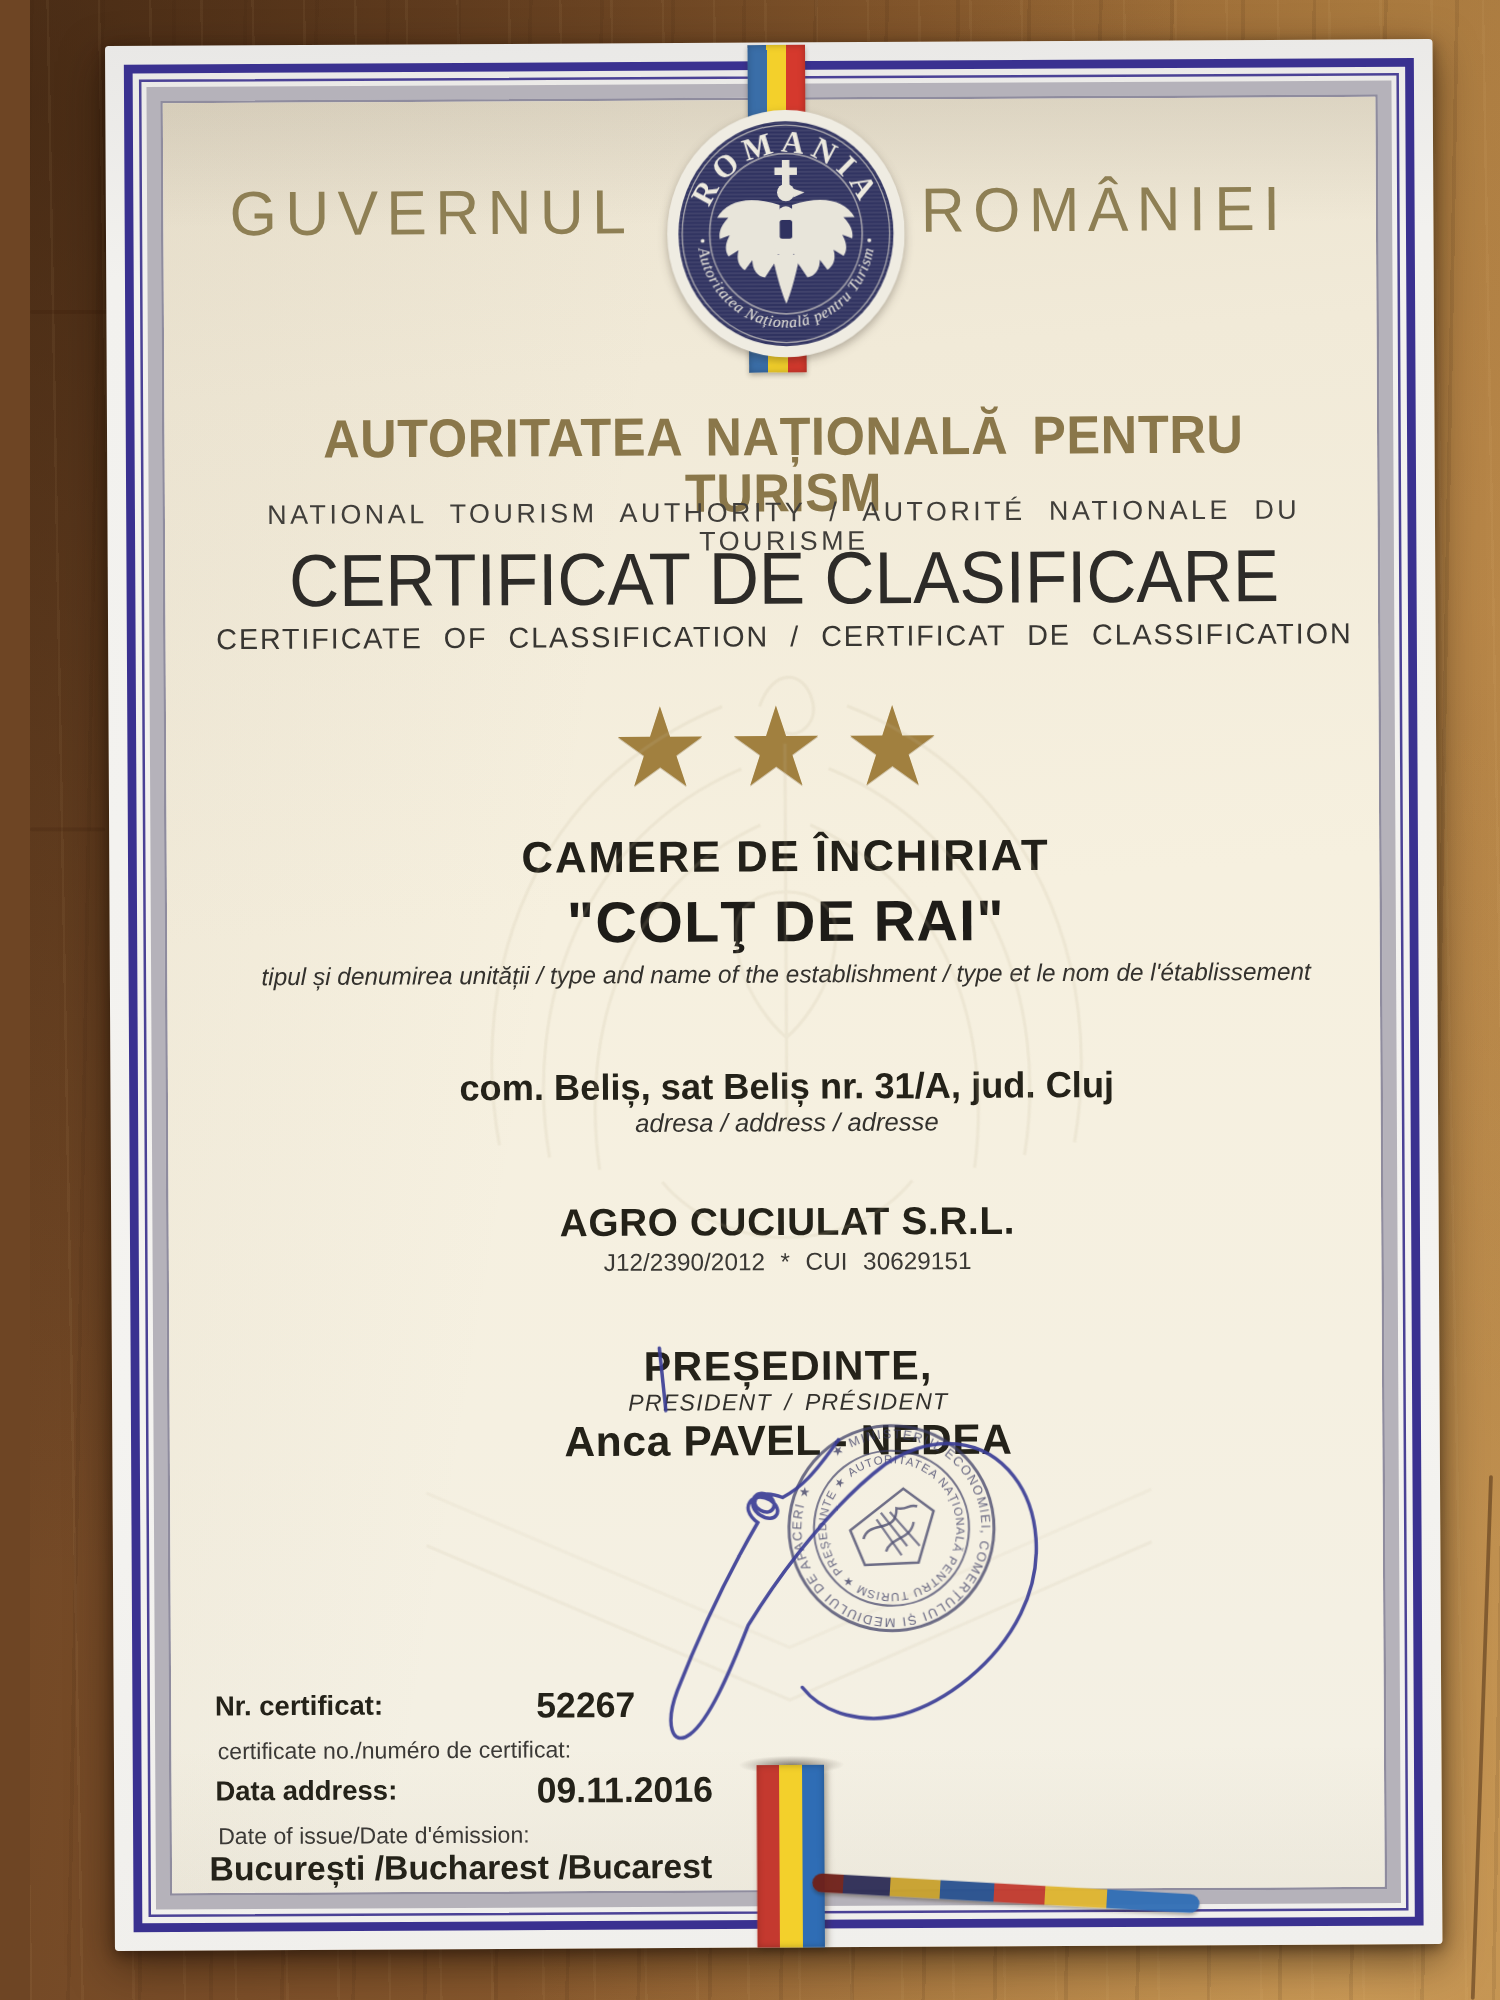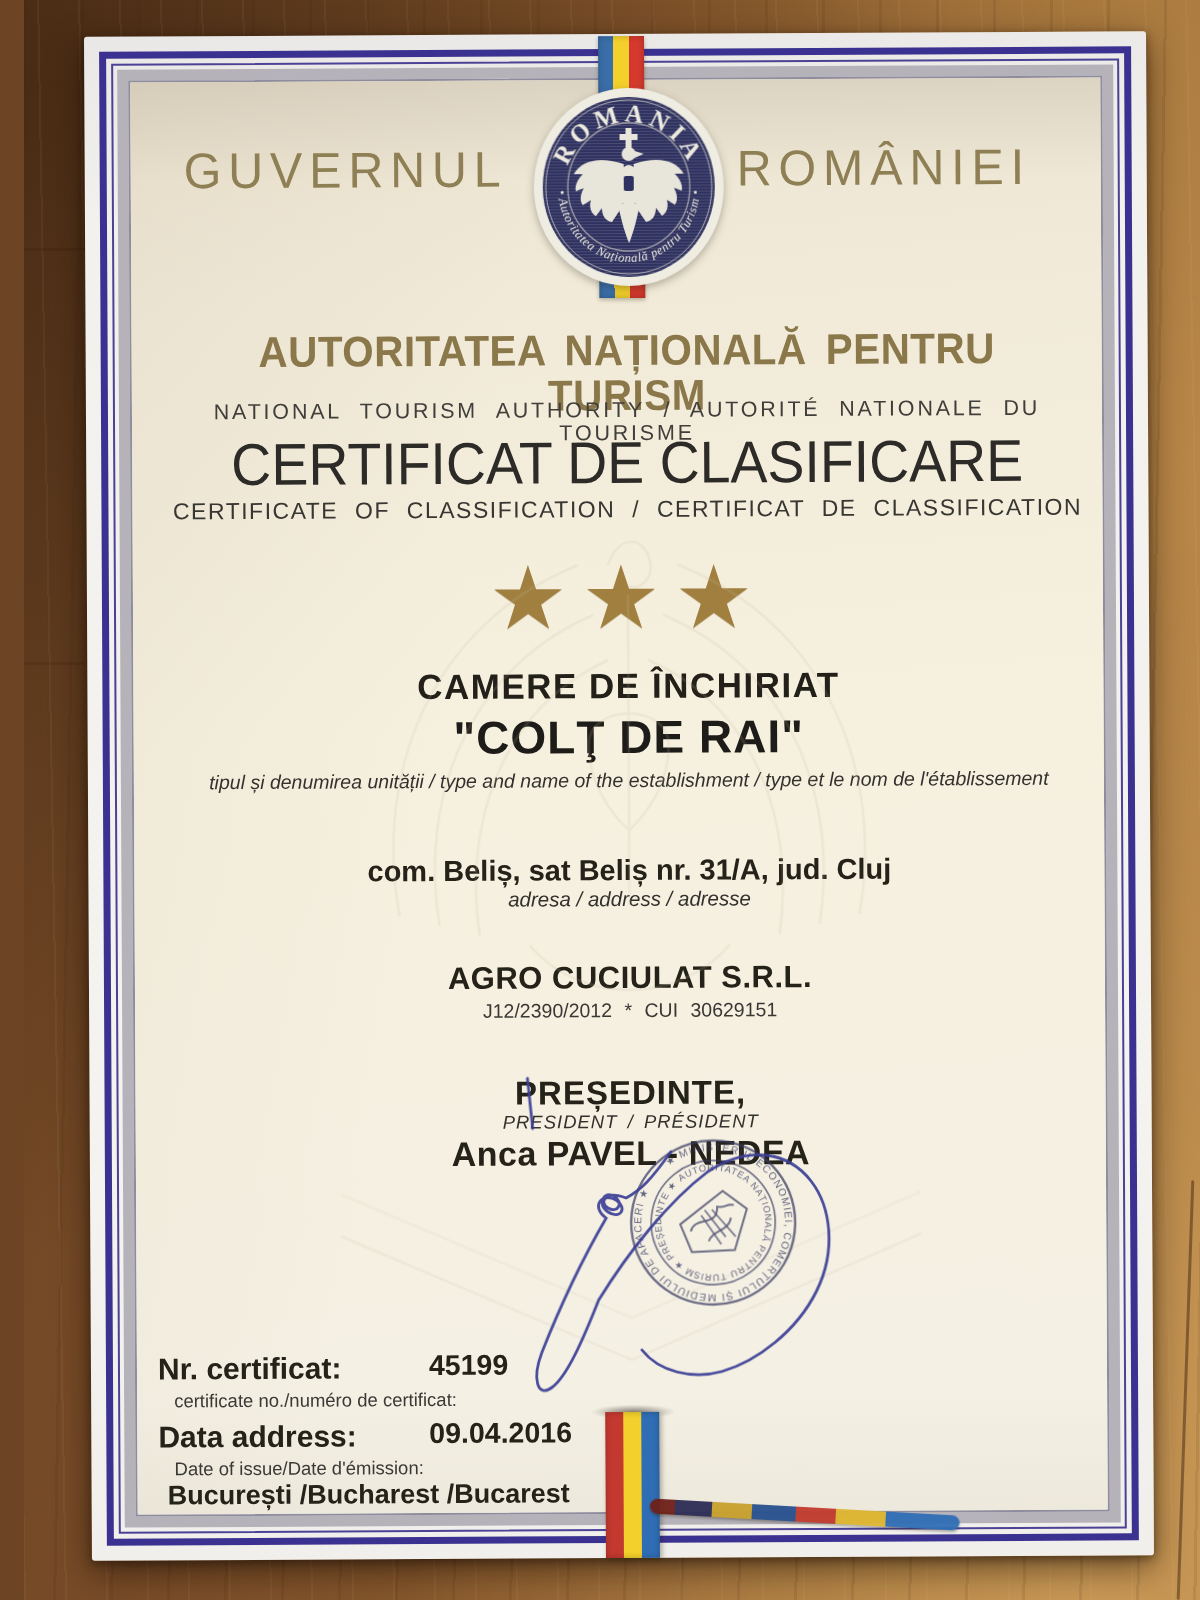--- a/index.html
+++ b/index.html
@@ -50,21 +50,21 @@
   .est-name{top:713px;font-size:46px;font-weight:700;letter-spacing:1px;color:#1e1c18;}
   .est-caption{top:770px;font-size:19.5px;font-style:italic;color:#33312d;}
   .est-addr{top:855px;font-size:29px;font-weight:700;color:#242219;}
   .addr-caption{top:888px;font-size:20.5px;font-style:italic;color:#33312d;}
   .owner{top:962px;font-size:31px;font-weight:700;letter-spacing:0.5px;color:#242219;}
   .owner-reg{top:1000px;font-size:19.5px;word-spacing:7px;color:#3a3834;}
   .role{top:1076px;font-size:33px;font-weight:700;letter-spacing:1px;color:#242219;}
   .role-caption{top:1112px;font-size:18.5px;font-style:italic;letter-spacing:1px;word-spacing:4px;color:#33312d;}
   .signer{top:1136px;font-size:34px;font-weight:700;letter-spacing:0.5px;color:#242219;}
 
-  .flabel{position:absolute;left:131px;font-size:30px;font-weight:700;color:#242219;}
+  .flabel{position:absolute;left:145px;font-size:22px;font-weight:700;color:#242219;}
   .fcaption{position:absolute;left:147px;font-size:18.5px;color:#3b3936;}
   .fvalue{position:absolute;left:402px;font-size:28.5px;font-weight:700;color:#242219;}
   .city{position:absolute;left:140px;top:1478px;font-size:27px;font-weight:700;color:#242219;}
 
   
   .ribbon-top{position:absolute;left:578px;top:36px;width:46px;height:262px;z-index:4;
     background:linear-gradient(90deg,#3a6ea8 0 33%,#f3d02b 33% 67%,#d5392d 67% 100%);
     box-shadow:inset 0 0 6px rgba(0,0,0,0.25), 0 2px 4px rgba(40,30,10,0.3);}
   .ribbon-bottom{position:absolute;left:578px;top:1412px;width:54px;height:146px;z-index:5;
     background:linear-gradient(90deg,#c4392f 0 33%,#f3d02b 33% 67%,#2f6db5 67% 100%);
@@ -138,24 +138,24 @@
       <div class="cline addr-caption">adresa / address / adresse</div>
       <div class="cline owner">AGRO CUCIULAT S.R.L.</div>
       <div class="cline owner-reg">J12/2390/2012 * CUI 30629151</div>
 
       <div class="cline role">PREȘEDINTE,</div>
       <div class="cline role-caption">PRESIDENT / PRÉSIDENT</div>
       <div class="cline signer">Anca PAVEL - NEDEA</div>
 
       <div class="flabel" style="top:1350px;">Nr. certificat:</div>
       <div class="fcaption" style="top:1388px;">certificate no./numéro de certificat:</div>
-      <div class="fvalue" style="top:1348px;">45199</div>
+      <div class="fvalue" style="top:1348px;">52267</div>
       <div class="flabel" style="top:1418px;">Data address:</div>
       <div class="fcaption" style="top:1456px;">Date of issue/Date d'émission:</div>
-      <div class="fvalue" style="top:1416px;">09.04.2016</div>
+      <div class="fvalue" style="top:1416px;">09.11.2016</div>
       <div class="city">București /Bucharest /Bucarest</div>
     </div>
 
     <div class="ribbon-top"></div>
     <div class="ribbon-slit"></div>
     <div class="ribbon-bottom"></div>
     <div class="ribbon-tail"></div>
 
     <svg class="seal-svg" width="190" height="198" viewBox="0 0 190 198">
       <defs>

